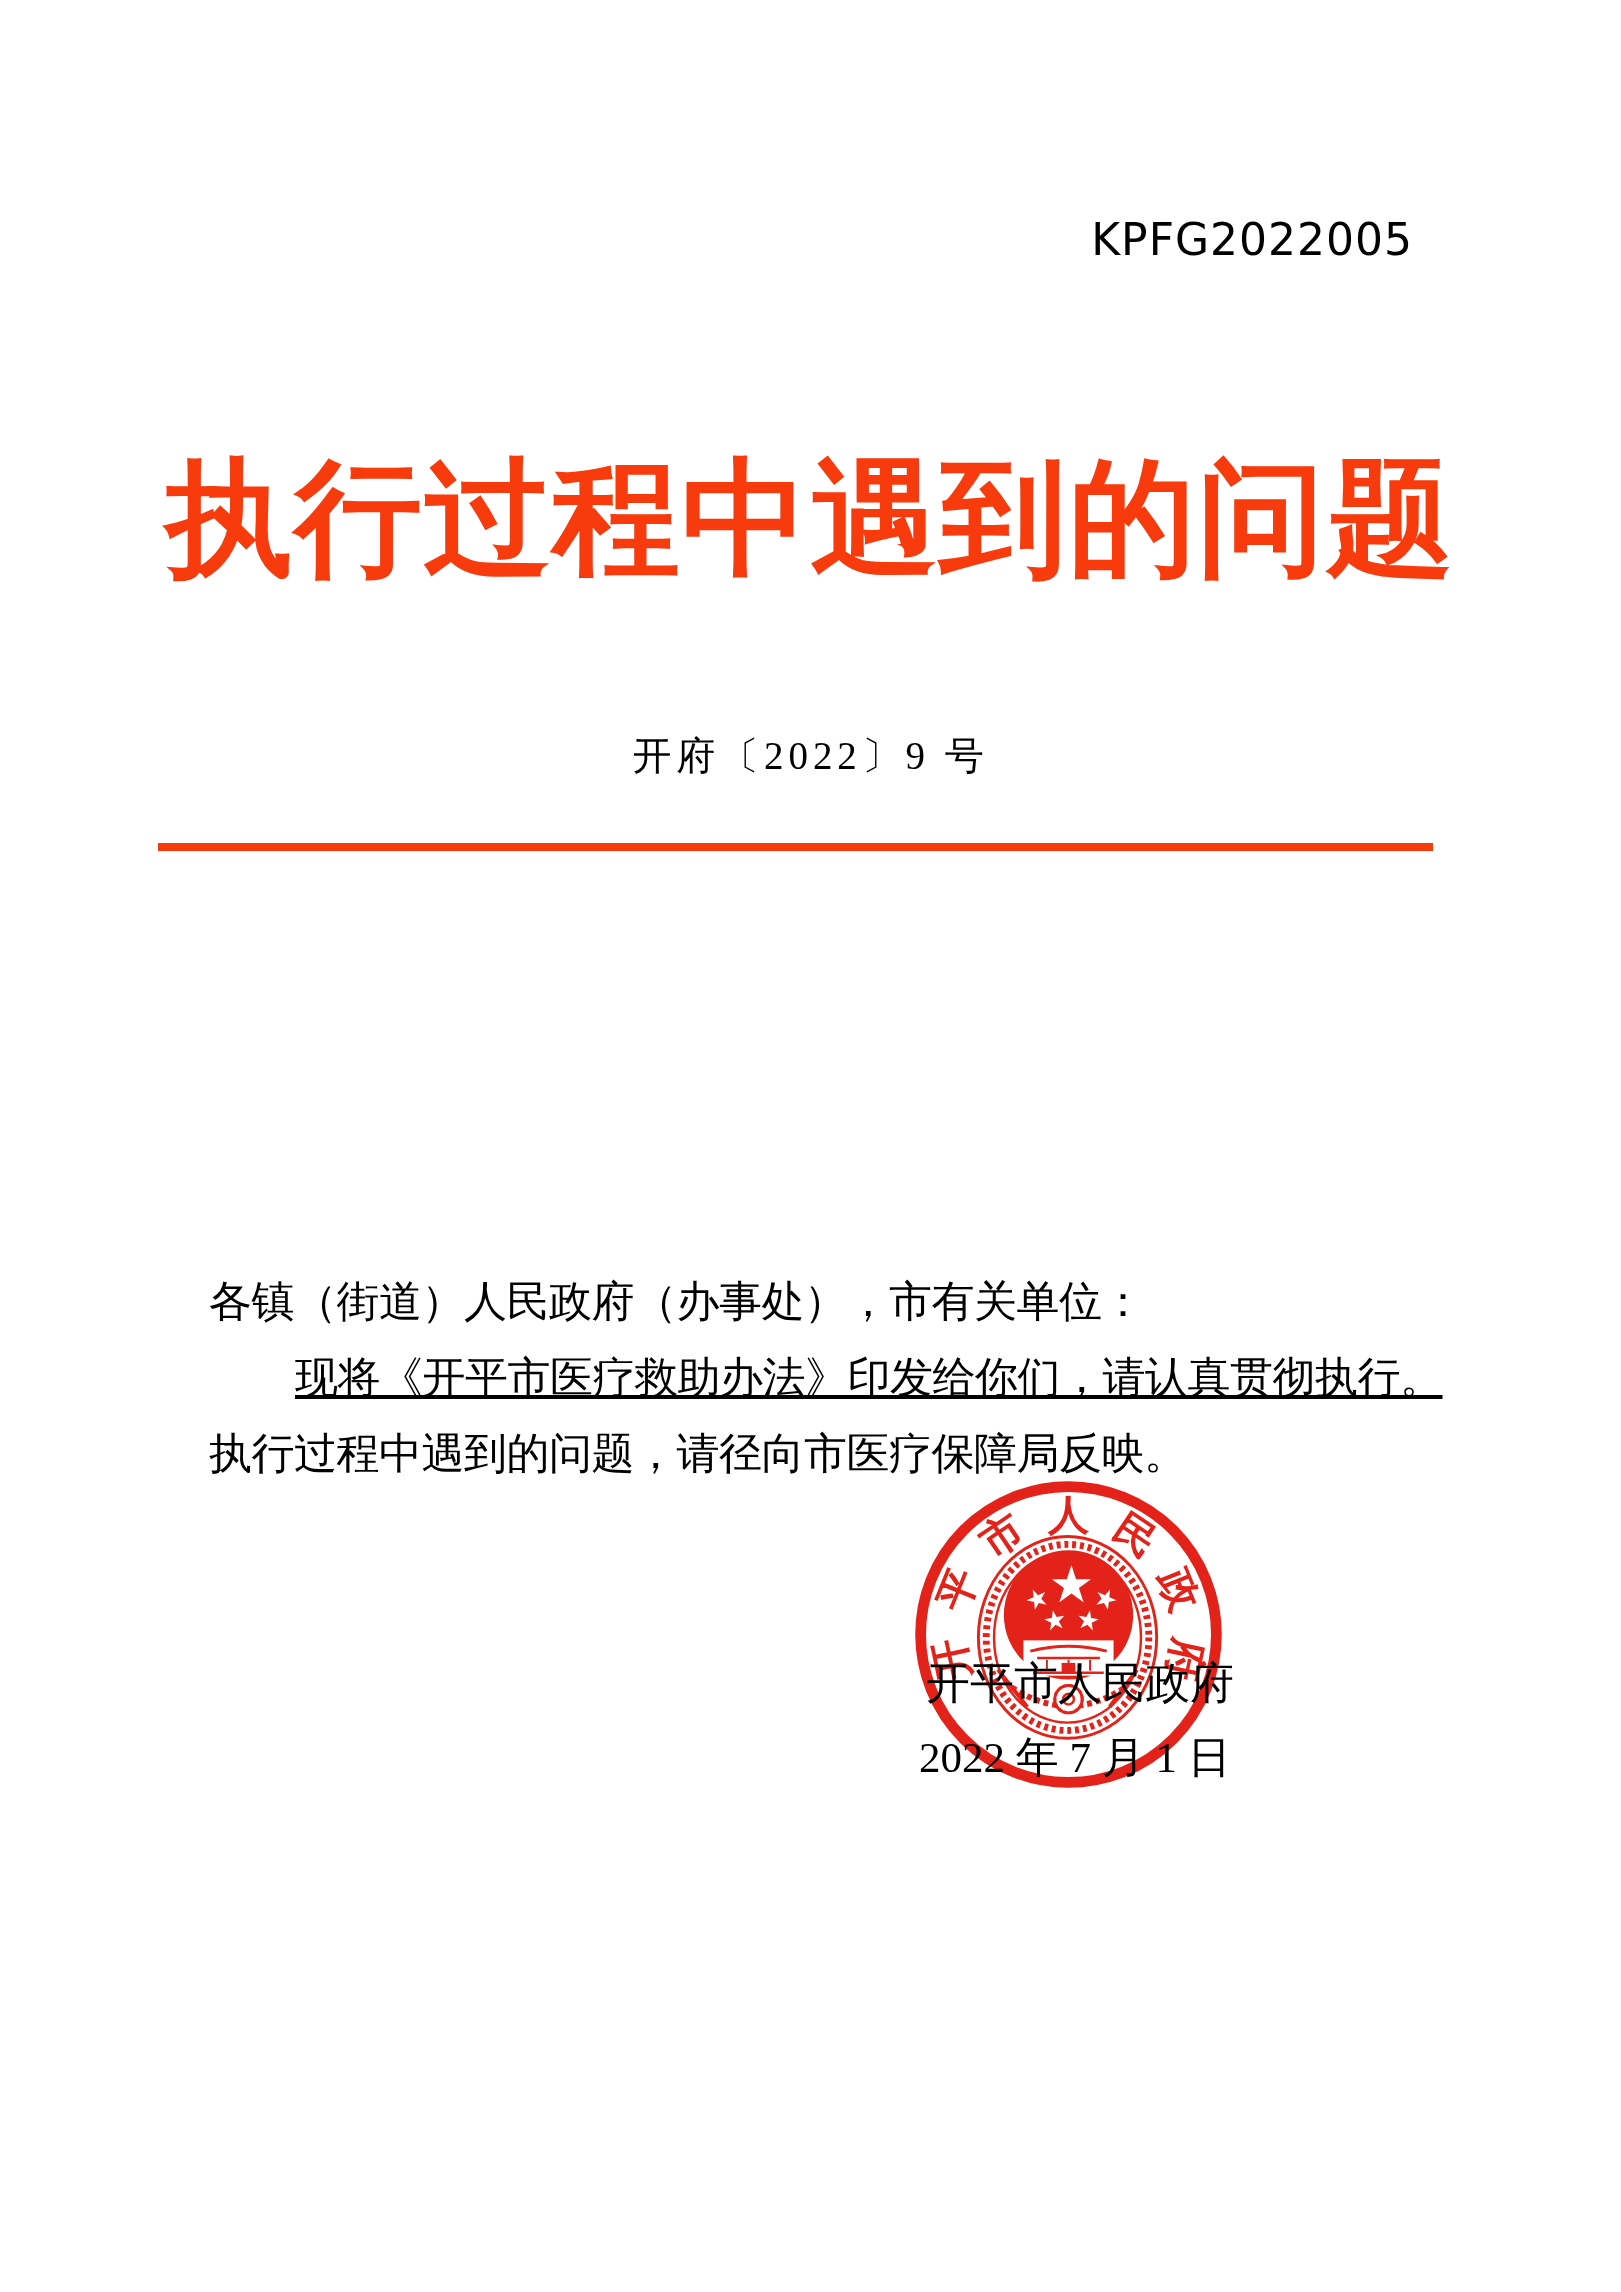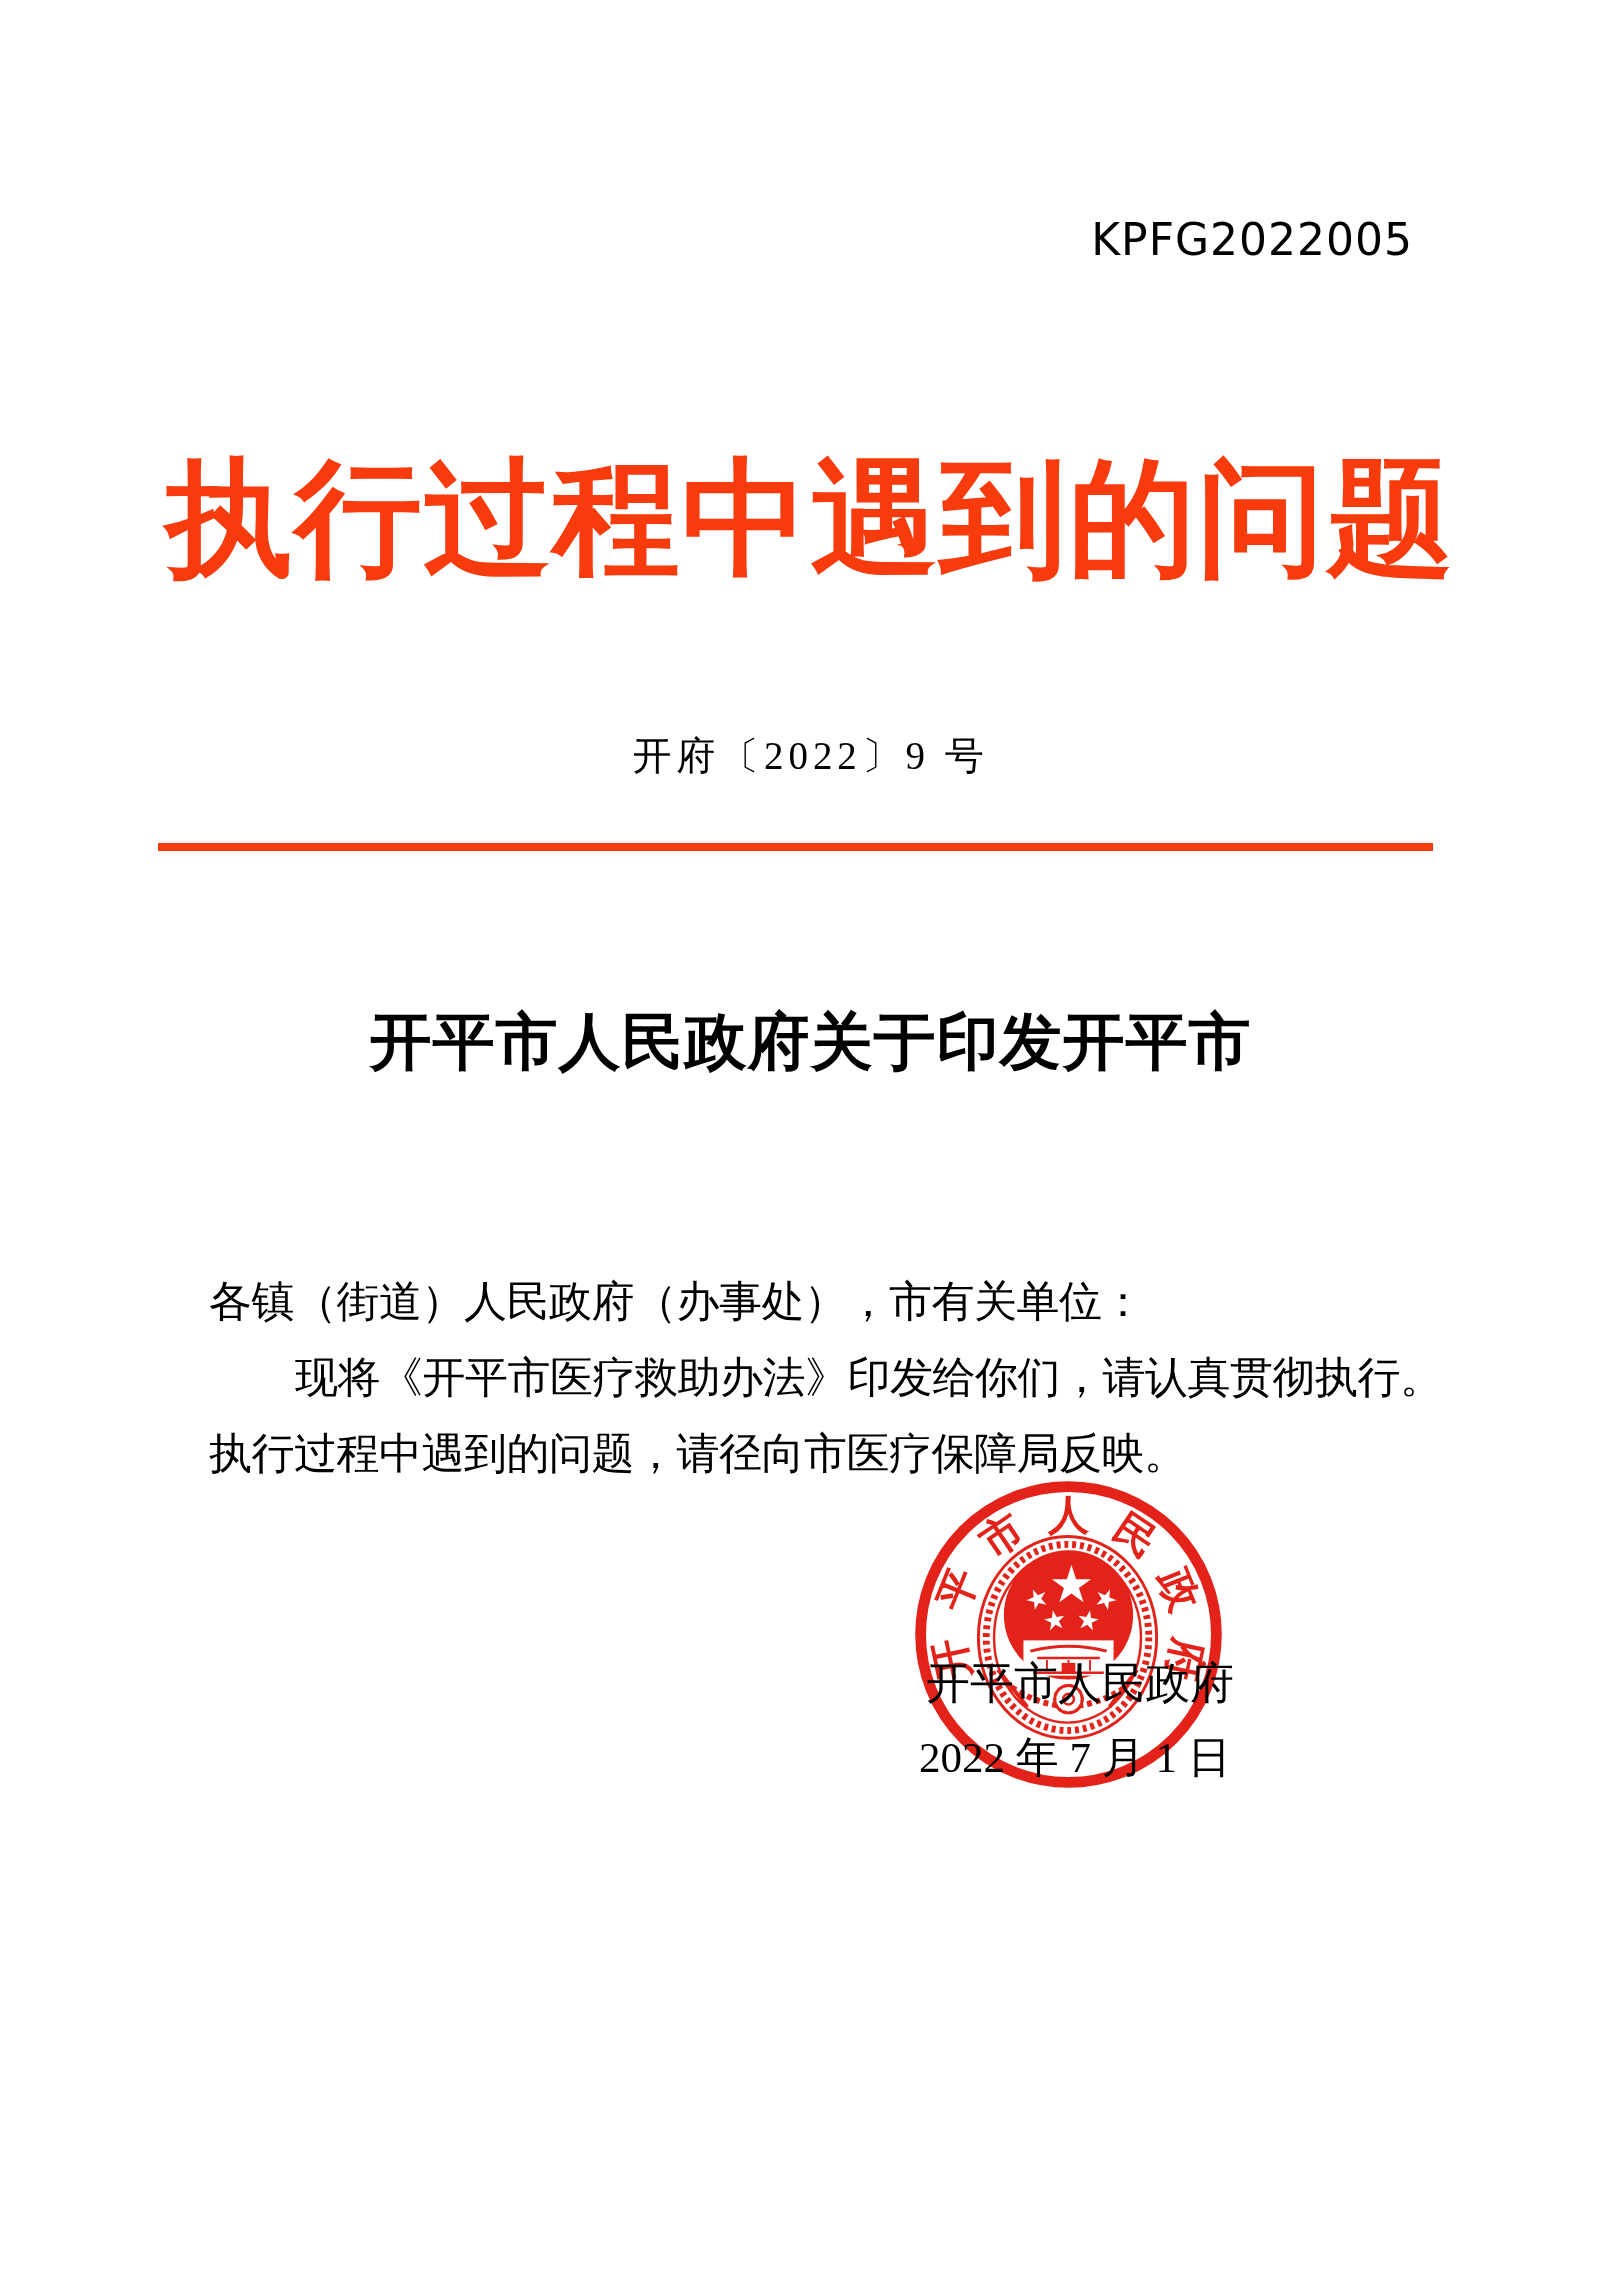--- a/index.html
+++ b/index.html
@@ -72,21 +72,21 @@
     position:absolute;
     top:1264px;
     left:209px;
     width:1237px;
     font-size:43px;
     line-height:76px;
     letter-spacing:-0.5px;
     z-index:1;
   }
   .body-line{white-space:nowrap;}
-  .indent{padding-left:86px;}
+  .indent{padding-left:86px;text-decoration:underline;}
   .seal-svg{
     position:absolute;
     top:1468px;
     left:902px;
     z-index:2;
   }
   .signature{
     position:absolute;
     top:1662px;
     left:926px;
@@ -120,21 +120,20 @@
 
   <div class="code">KPFG2022005</div>
 
   <div class="header-title">执行过程中遇到的问题</div>
 
   <div class="doc-number">开府〔2022〕9 号</div>
 
   <div class="red-rule"></div>
 
   <div class="doc-title">
-    <div>开平市人民政府关于印发开平市</div>
   </div>
 
   <div class="body-block">
     <div class="body-line">各镇（街道）人民政府（办事处），市有关单位：</div>
     <div class="body-line indent">现将《开平市医疗救助办法》印发给你们，请认真贯彻执行。</div>
     <div class="body-line">执行过程中遇到的问题，请径向市医疗保障局反映。</div>
   </div>
 
   <svg class="seal-svg" width="333" height="333" viewBox="0 0 340 340" aria-hidden="true">
     <defs>

